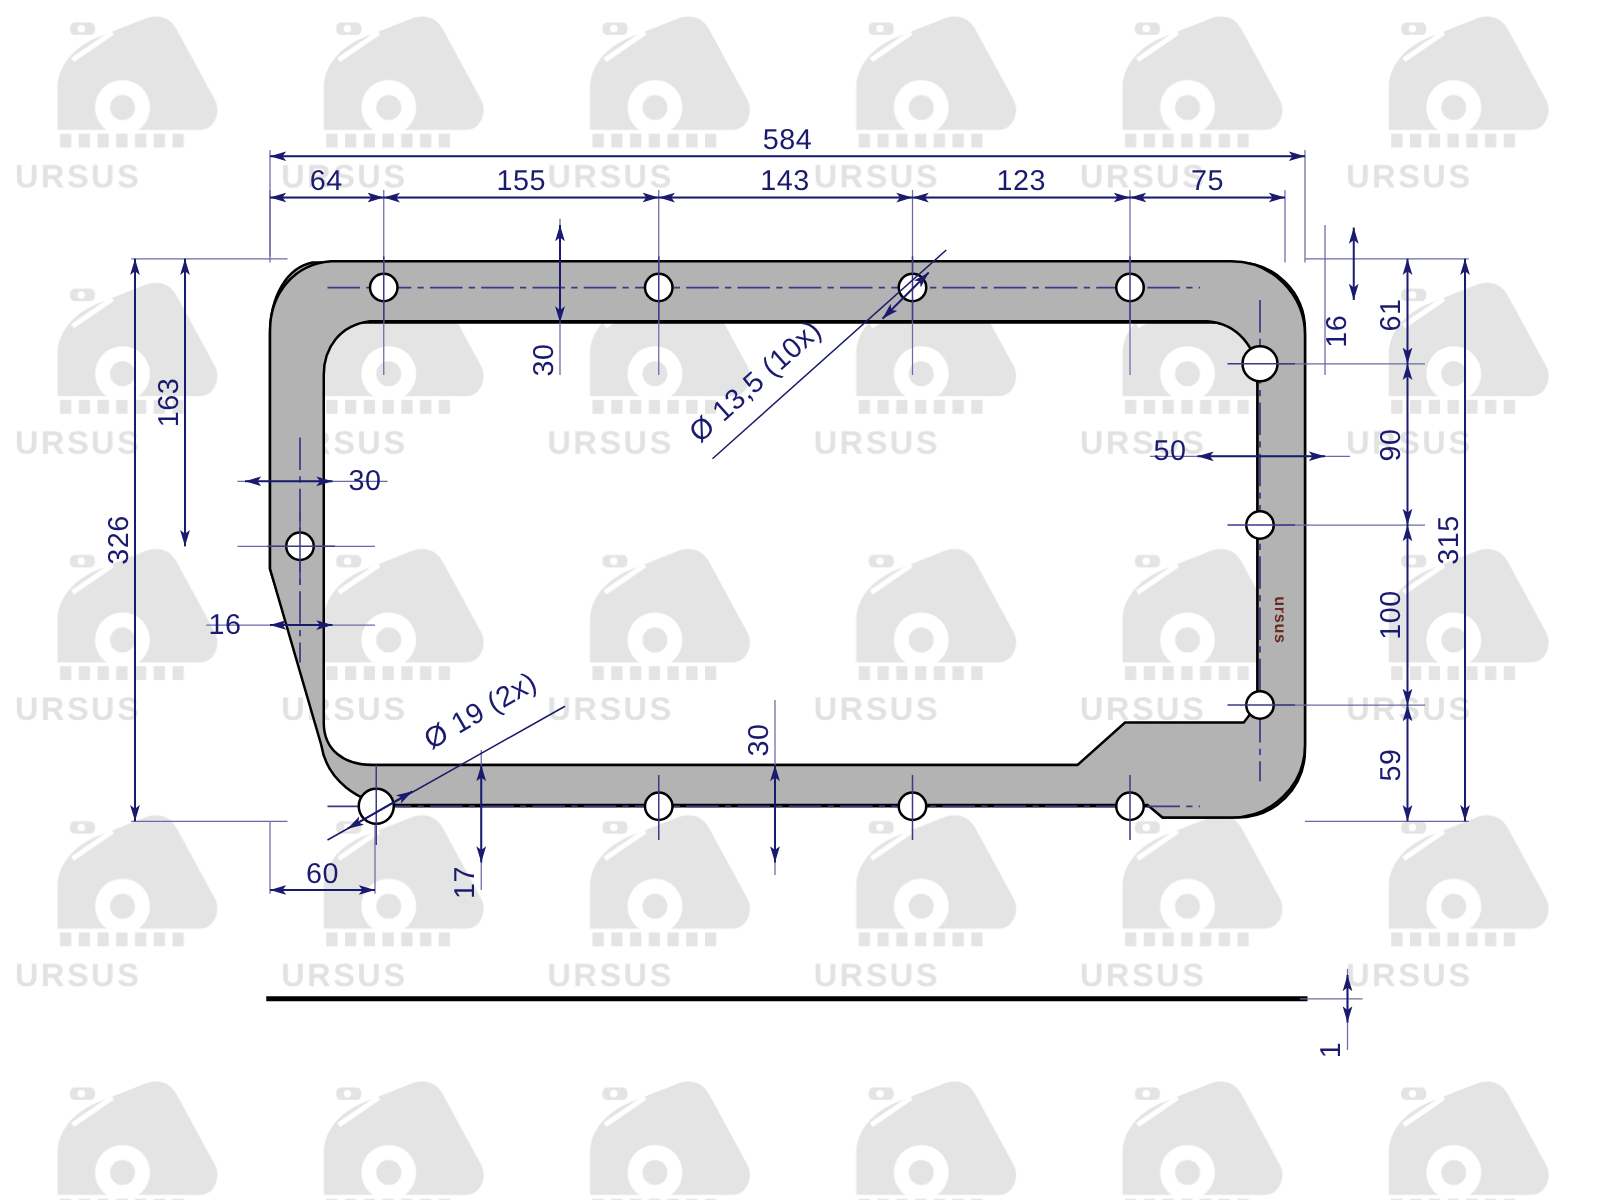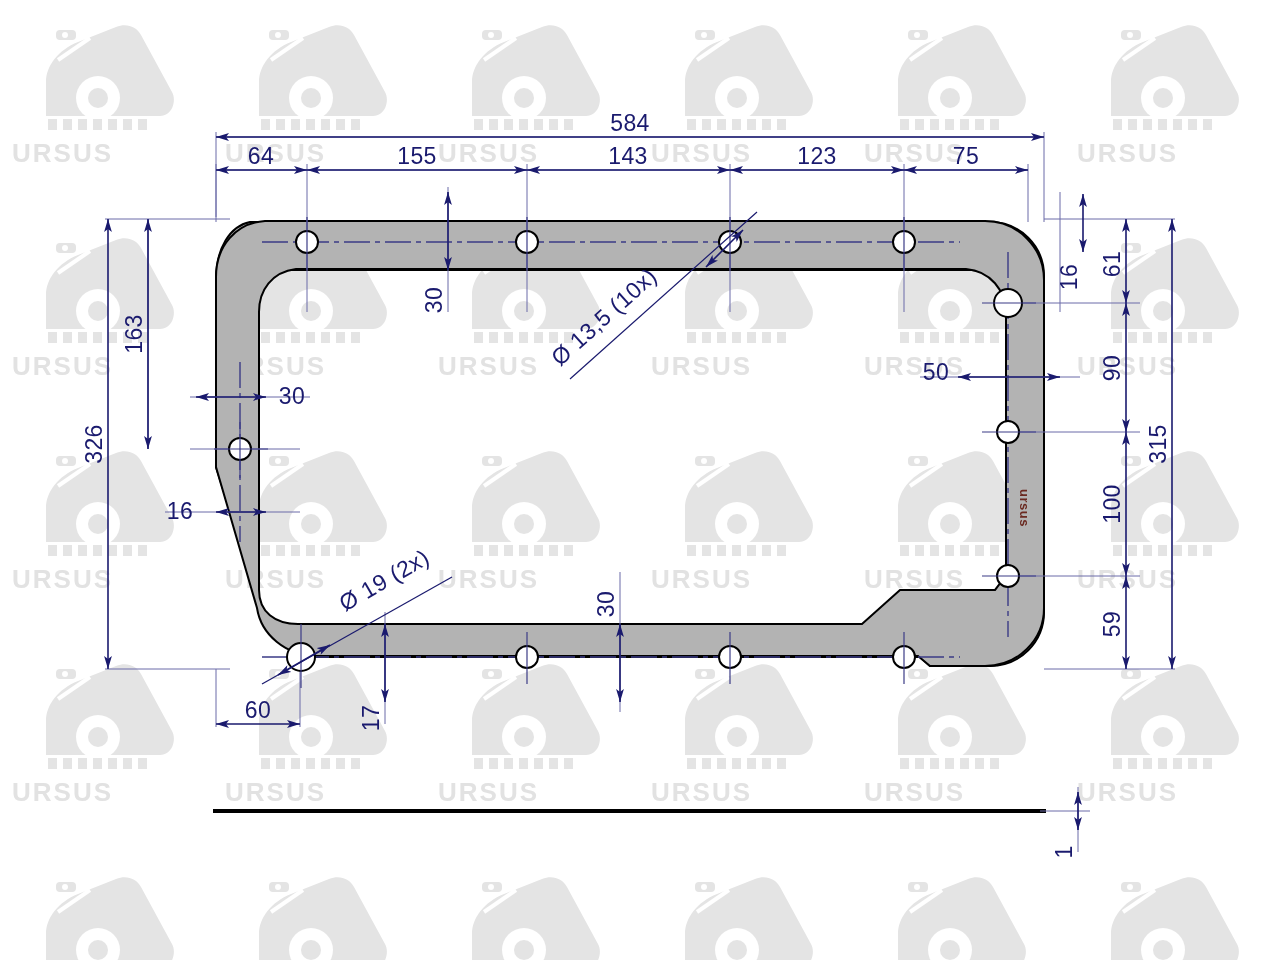--- a/index.html
+++ b/index.html
@@ -12,21 +12,20 @@
     width: 1280px;
     height: 960px;
     font-family: "Liberation Sans", sans-serif;
     overflow: hidden;
     position: relative;
   }
   #drawing-root {
     position: relative;
     width: 1280px;
     height: 772px;
-    margin-top: 12px;
   }
   svg.sheet {
     position: absolute;
     top: 0;
     left: 0;
     width: 1280px;
     height: 960px;
     display: block;
   }
   .dim-text {

